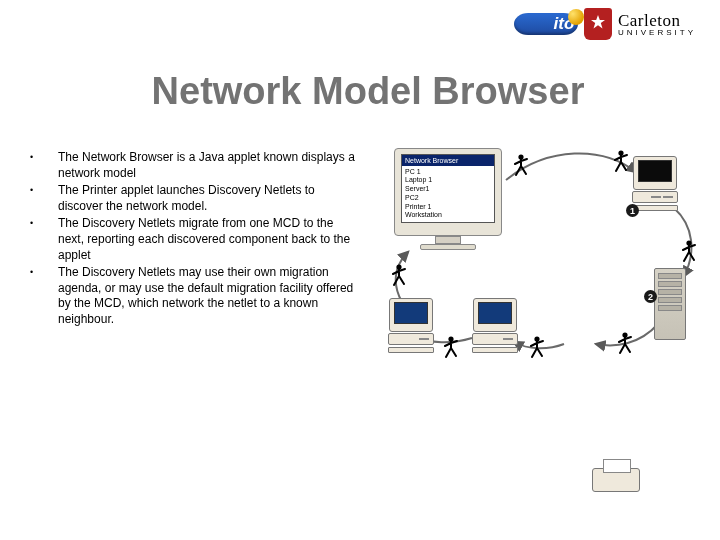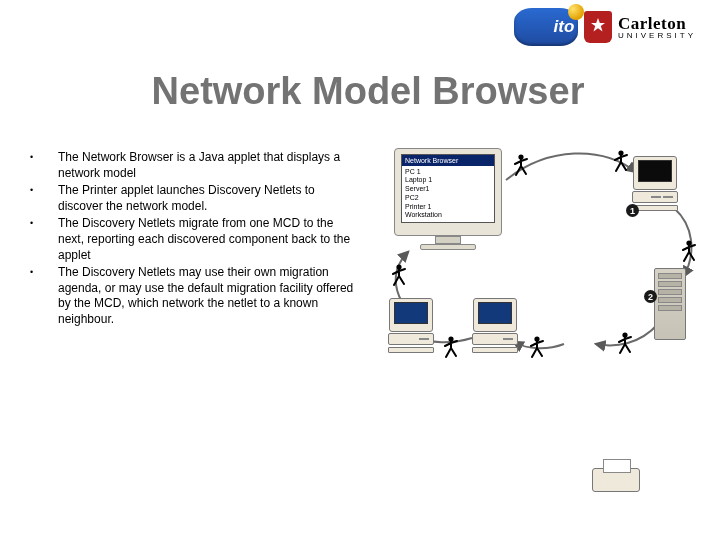--- a/index.html
+++ b/index.html
@@ -14,21 +14,21 @@
   .logos {
     position: absolute;
     top: 8px;
     right: 24px;
     display: flex;
     align-items: center;
     gap: 6px;
   }
   .logo-ito {
     width: 64px;
-    height: 38px;
+    height: 22px;
     position: relative;
     background: linear-gradient(180deg, #2a6ad1 0%, #1e4aa0 100%);
     border-radius: 18px / 14px;
     display: flex;
     align-items: center;
     justify-content: center;
     color: #fff;
     font-weight: bold;
     font-style: italic;
     font-size: 17px;
@@ -59,21 +59,20 @@
   .logo-carleton {
     display: flex;
     flex-direction: column;
     line-height: 1;
   }
   .logo-carleton .name {
     font-family: Georgia, 'Times New Roman', serif;
     font-size: 17px;
     letter-spacing: 0.5px;
     color: #000;
-    font-weight: bold;
   }
   .logo-carleton .sub {
     font-family: Arial, sans-serif;
     font-size: 8px;
     letter-spacing: 3px;
     color: #000;
     text-align: left;
   }
   .title {
     position: absolute;
@@ -256,21 +255,21 @@
     <span class="sub">UNIVERSITY</span>
   </div>
 </div>
 
 <h1 class="title">Network Model Browser</h1>
 
 <div class="body">
   <ul class="bullets">
     <li>
         <span class="dot">•</span>
-        <span class="txt">The Network Browser is a Java applet that displays a network model</span>
+        <span class="txt">The Network Browser is a Java applet known displays a network model</span>
       </li>
     <li>
         <span class="dot">•</span>
         <span class="txt">The Printer applet launches Discovery Netlets to discover the network model.</span>
       </li>
     <li>
         <span class="dot">•</span>
         <span class="txt">The Discovery Netlets migrate from one MCD to the next, reporting each discovered component back to the applet</span>
       </li>
     <li>

